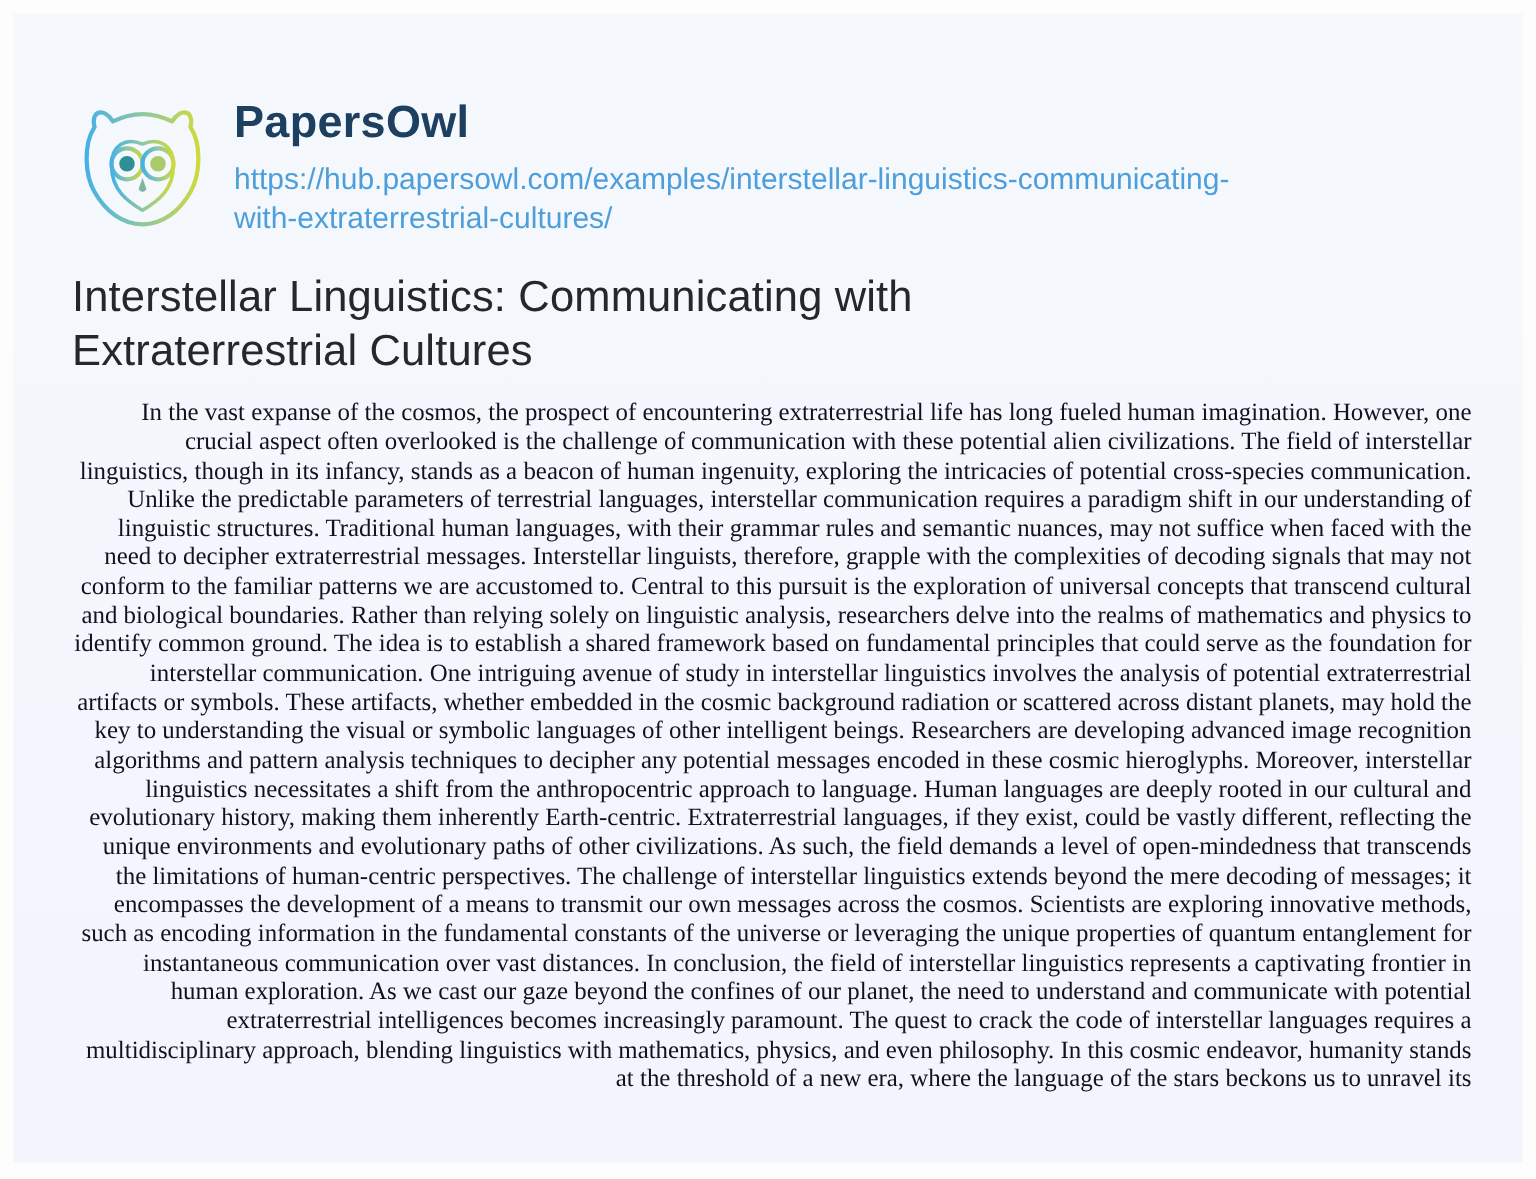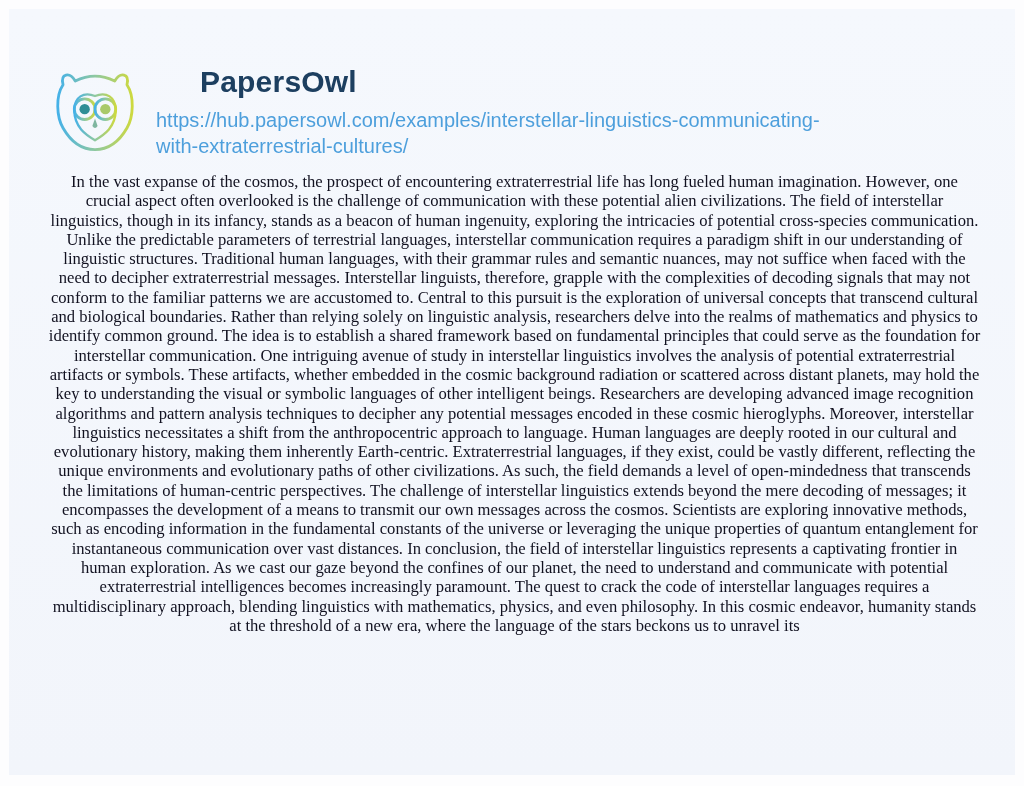--- a/index.html
+++ b/index.html
@@ -31,21 +31,20 @@
   .brand-text {
     margin-left: 14px;
     padding-top: 2px;
   }
   .brand-name {
     font-size: 30px;
     font-weight: 700;
     letter-spacing: 0.2px;
     color: #1d3f60;
     line-height: 1.15;
-    margin-left: 44px;
   }
   .brand-url {
     display: block;
     margin-top: 7px;
     max-width: 695px;
     font-size: 20px;
     line-height: 26px;
     color: #4d9fdc;
     text-decoration: none;
     overflow-wrap: break-word;
@@ -62,21 +61,21 @@
     letter-spacing: 0.1px;
   }
   
   .doc-body {
     margin-top: 13px;
     width: 933px;
     font-family: "Liberation Serif", serif;
     font-size: 16.6px;
     line-height: 19.3px;
     color: #111120;
-    text-align: center;
+    text-align: right;
   }
 </style>
 </head>
 <body>
 
 <div class="page">
 
   <header class="brand-row">
     <div class="logo-box">
       <svg viewBox="0 0 100 100" aria-hidden="true">
@@ -95,16 +94,17 @@
         <circle cx="61" cy="47" r="5.5" fill="#a9c96a"></circle>
         <path d="M50 57 L47.2 65 Q50 69 52.8 65 Z" fill="#7fb6a0"></path>
       </svg>
     </div>
     <div class="brand-text">
       <div class="brand-name">PapersOwl</div>
       <a class="brand-url" href="#">https://hub.papersowl.com/examples/interstellar-linguistics-communicating-with-extraterrestrial-cultures/</a>
     </div>
   </header>
 
+  <h1 class="doc-title">Interstellar Linguistics: Communicating with Extraterrestrial Cultures</h1>
 
   <p class="doc-body">In the vast expanse of the cosmos, the prospect of encountering extraterrestrial life has long fueled human imagination. However, one crucial aspect often overlooked is the challenge of communication with these potential alien civilizations. The field of interstellar linguistics, though in its infancy, stands as a beacon of human ingenuity, exploring the intricacies of potential cross-species communication. Unlike the predictable parameters of terrestrial languages, interstellar communication requires a paradigm shift in our understanding of linguistic structures. Traditional human languages, with their grammar rules and semantic nuances, may not suffice when faced with the need to decipher extraterrestrial messages. Interstellar linguists, therefore, grapple with the complexities of decoding signals that may not conform to the familiar patterns we are accustomed to. Central to this pursuit is the exploration of universal concepts that transcend cultural and biological boundaries. Rather than relying solely on linguistic analysis, researchers delve into the realms of mathematics and physics to identify common ground. The idea is to establish a shared framework based on fundamental principles that could serve as the foundation for interstellar communication. One intriguing avenue of study in interstellar linguistics involves the analysis of potential extraterrestrial artifacts or symbols. These artifacts, whether embedded in the cosmic background radiation or scattered across distant planets, may hold the key to understanding the visual or symbolic languages of other intelligent beings. Researchers are developing advanced image recognition algorithms and pattern analysis techniques to decipher any potential messages encoded in these cosmic hieroglyphs. Moreover, interstellar linguistics necessitates a shift from the anthropocentric approach to language. Human languages are deeply rooted in our cultural and evolutionary history, making them inherently Earth-centric. Extraterrestrial languages, if they exist, could be vastly different, reflecting the unique environments and evolutionary paths of other civilizations. As such, the field demands a level of open-mindedness that transcends the limitations of human-centric perspectives. The challenge of interstellar linguistics extends beyond the mere decoding of messages; it encompasses the development of a means to transmit our own messages across the cosmos. Scientists are exploring innovative methods, such as encoding information in the fundamental constants of the universe or leveraging the unique properties of quantum entanglement for instantaneous communication over vast distances. In conclusion, the field of interstellar linguistics represents a captivating frontier in human exploration. As we cast our gaze beyond the confines of our planet, the need to understand and communicate with potential extraterrestrial intelligences becomes increasingly paramount. The quest to crack the code of interstellar languages requires a multidisciplinary approach, blending linguistics with mathematics, physics, and even philosophy. In this cosmic endeavor, humanity stands at the threshold of a new era, where the language of the stars beckons us to unravel its</p>
 
 </div>
 
 </body></html>

